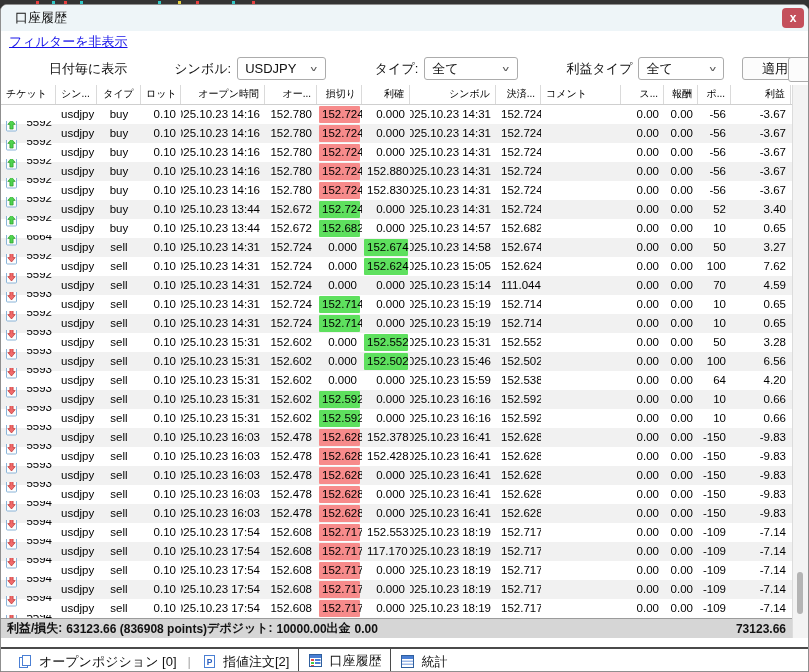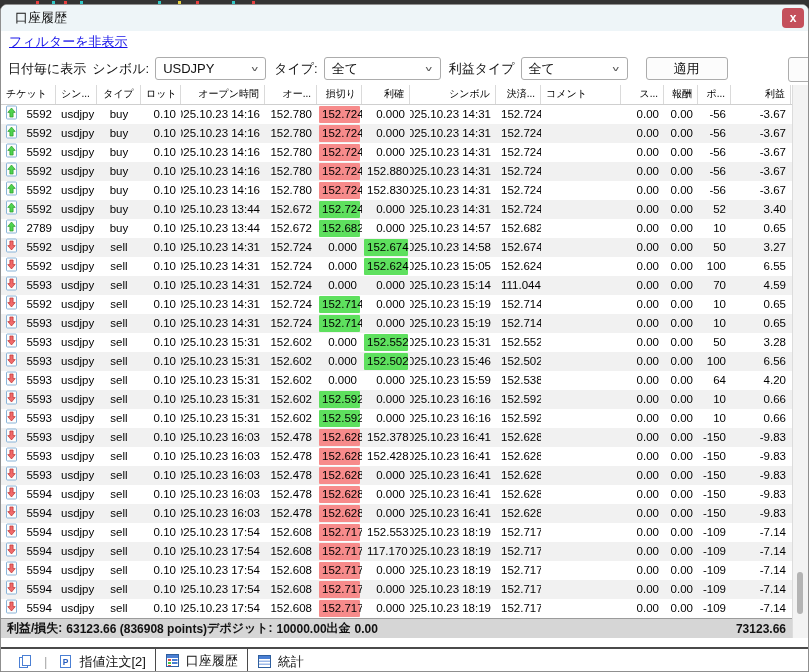--- a/index.html
+++ b/index.html
@@ -13,21 +13,21 @@
   .titlebar{position:relative;height:26px;background:#eef5f8;display:flex;align-items:center;padding-left:14px;}
   .title{font-size:13px;color:#111;}
   .closebtn{position:absolute;top:3px;right:4px;width:22px;height:20px;background:var(--close-red,#c44f5b);
     color:#fff;font-size:12px;font-weight:bold;display:flex;align-items:center;justify-content:center;
     border:none;border-radius:4px;cursor:pointer;font-family:inherit;}
   
   .linkrow{height:21px;display:flex;align-items:center;padding-left:8px;background:#fff;}
   .linkrow a{font-size:13px;color:#1512e8;text-decoration:underline;cursor:pointer;text-align:right;}
   
   .filterrow{position:relative;height:33px;display:flex;align-items:center;padding-left:7px;background:#fff;font-size:13px;color:#111;}
-  .flabel{white-space:nowrap;margin-right:6px;}
+  .flabel{white-space:nowrap;margin-right:6px;margin-left:41px;}
   .combo{box-sizing:border-box;height:23px;border:1px solid #acacac;border-radius:3px;background:#fff;
     display:flex;align-items:center;justify-content:space-between;padding:0 7px;margin-right:8px;cursor:pointer;}
   .combo .chev{color:#5a5a5a;font-size:10px;transform:scaleY(.7) scaleX(1.3);margin-left:6px;}
   .w1{width:117px}.w2{width:111px}.w3{width:117px}.w4{width:107px}
   .applybtn{box-sizing:border-box;width:82px;height:23px;margin-left:10px;border:1px solid #acacac;border-radius:3px;
     background:#fcfcfc;font-size:13px;font-family:inherit;cursor:pointer;color:#111;}
   .partialbtn{position:absolute;right:-10px;top:5px;width:28px;height:23px;border:1px solid #acacac;border-radius:3px;background:#fcfcfc;}
   
   .tablewrap{display:flex;}
   .tableleft{width:791px;}
@@ -39,21 +39,21 @@
   .tr.alt{background:#f1f1f1;}
   .td{box-sizing:border-box;height:19px;line-height:19px;font-size:11.5px;color:#000;padding:0 5px;
     overflow:hidden;white-space:nowrap;}
   .c0{width:55px}.c1{width:41px}.c2{width:44px}.c3{width:40px}.c4{width:84px}.c5{width:52px}
   .c6{width:45px}.c7{width:48px}.c8{width:86px}.c9{width:45px}.c10{width:80px}.c11{width:43px}
   .c12{width:34px}.c13{width:33px}.c14{width:60px}
   .ar{text-align:right}.ac{text-align:center}
   .thead .c2{text-align:center}
   .thead .c3,.thead .c4,.thead .c5,.thead .c6,.thead .c7,.thead .c8,.thead .c9,
   .thead .c11,.thead .c12,.thead .c13,.thead .c14{text-align:right}
-  .td.c0{display:flex;align-items:flex-start;padding:0 4px 8px 3px;}
+  .td.c0{display:flex;align-items:flex-end;padding:0 4px 8px 3px;margin-top:16px;}
   .tnum{flex:1;text-align:right;}
   .td.hlcell{padding:1px 2px;line-height:17px;}
   .hl{display:block;height:17px;line-height:17px;text-align:right;padding:0 3px;border-radius:1px;}
   .hl.red{background:var(--hl-red,#f78b8b);}
   .hl.green{background:var(--hl-green,#5ee05e);}
   .clip{direction:rtl;}
   .clip .ltr{direction:ltr;unicode-bidi:bidi-override;}
   
   .vscroll{position:relative;width:16px;background:#f3f3f3;border-left:1px solid #dcdcdc;box-sizing:border-box;}
   .vthumb{position:absolute;bottom:24px;right:5px;width:6px;height:42px;background:#b4b4b4;border-radius:3px;cursor:pointer;}
@@ -314,21 +314,21 @@
               <div class="td c14 ar">3.40</div>
             </div>
             <div class="tr">
               <div class="td c0">
                 <span>
                   <svg width="15" height="15" viewBox="0 0 15 15">
                     <rect x="2.5" y="1" width="10" height="13" rx="1" fill="#fdfdfd" stroke="#8ab4d8"></rect>
                     <path d="M7.5 3 L11.2 7.4 H9.1 V12 H5.9 V7.4 H3.8 Z" fill="#4fd44f" stroke="#2a9a2a" stroke-width="0.7"></path>
                   </svg>
                 </span>
-                <span class="tnum">2789</span>
+                <span class="tnum">6664</span>
               </div>
               <div class="td c1">usdjpy</div>
               <div class="td c2 ac">buy</div>
               <div class="td c3 ar">0.10</div>
               <div class="td c4 ar clip"><span class="ltr">2025.10.23 13:44</span></div>
               <div class="td c5 ar">152.672</div>
               <div class="td c6 ar hlcell">
                 <span class="hl green">152.682</span>
               </div>
               <div class="td c7 ar hlcell">
@@ -391,21 +391,21 @@
               </div>
               <div class="td c7 ar hlcell">
                 <span class="hl green">152.624</span>
               </div>
               <div class="td c8 ar clip"><span class="ltr">2025.10.23 15:05</span></div>
               <div class="td c9 ar">152.624</div>
               <div class="td c10"></div>
               <div class="td c11 ar">0.00</div>
               <div class="td c12 ar">0.00</div>
               <div class="td c13 ar">100</div>
-              <div class="td c14 ar">6.55</div>
+              <div class="td c14 ar">7.62</div>
             </div>
             <div class="tr alt">
               <div class="td c0">
                 <span>
                   <svg width="15" height="15" viewBox="0 0 15 15">
                     <rect x="2.5" y="1" width="10" height="13" rx="1" fill="#fdfdfd" stroke="#8ab4d8"></rect>
                     <path d="M7.5 12 L3.8 7.6 H5.9 V3 H9.1 V7.6 H11.2 Z" fill="#f06a6a" stroke="#bb3030" stroke-width="0.7"></path>
                   </svg>
                 </span>
                 <span class="tnum">5593</span>
@@ -941,20 +941,21 @@
     <div class="tabgap"></div>
 
     <div class="tabbar">
       <div class="tab">
         <span>
           <svg width="15" height="15" viewBox="0 0 15 15">
               <rect x="1.5" y="3.5" width="8" height="10" fill="#fff" stroke="#4a7fd4"></rect>
               <rect x="4.5" y="1.5" width="8" height="10" fill="#fff" stroke="#4a7fd4"></rect>
             </svg>
         </span>
+        <span>オープンポジション [0]</span>
       </div>
       <span class="tabsep">|</span>
       <div class="tab">
         <span>
           <svg width="15" height="15" viewBox="0 0 15 15">
               <rect x="2.5" y="1.5" width="10" height="12" fill="#fff" stroke="#4a7fd4"></rect>
               <text x="7.5" y="10.5" text-anchor="middle" font-size="8.5" font-weight="bold" fill="#2a5fbf" font-family="Liberation Sans, sans-serif">P</text>
             </svg>
         </span>
         <span>指値注文[2]</span>

